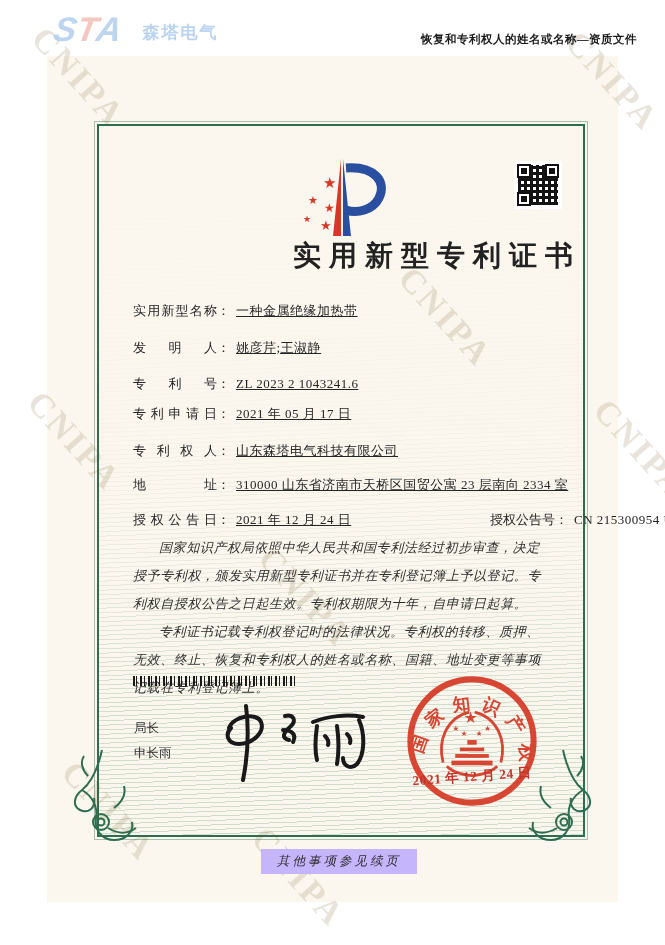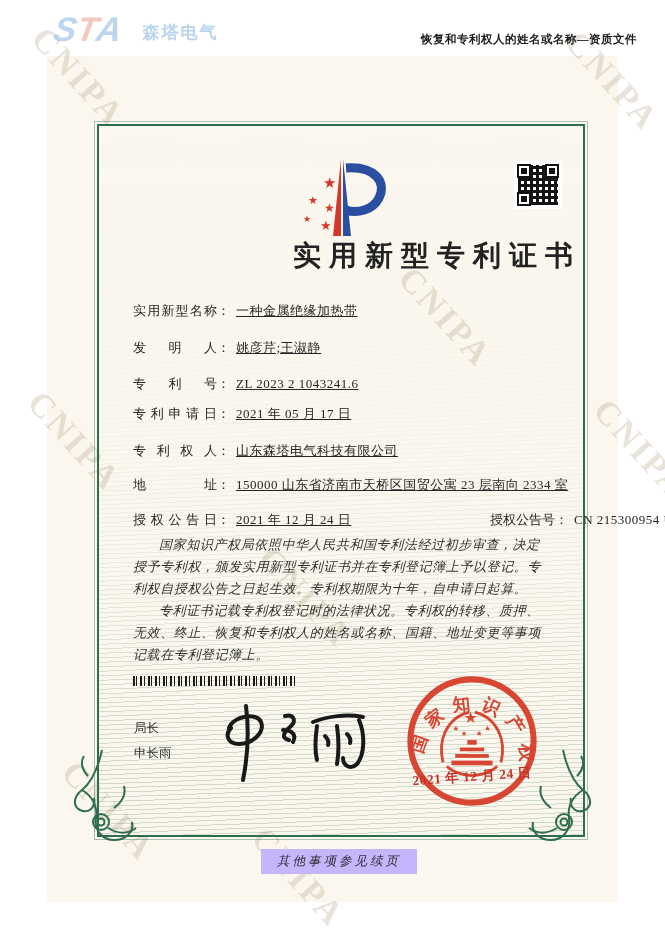--- a/index.html
+++ b/index.html
@@ -42,21 +42,21 @@
   .qr .f::after{content:"";position:absolute;inset:2px;background:#111;}
   .qr .f1{left:3px;top:3px;} .qr .f2{right:3px;top:3px;} .qr .f3{left:3px;bottom:3px;}
   .cert-title{position:absolute;left:97px;top:237px;width:484px;z-index:5;text-align:right;
       font-size:28px;font-weight:700;color:#222;letter-spacing:8px;text-indent:8px;}
   .row{position:absolute;left:133px;z-index:5;font-size:13px;color:#262626;white-space:nowrap;text-decoration:underline;}
   .row .label{display:inline-block;width:84px;text-align:justify;text-align-last:justify;}
   .row .colon{display:inline-block;margin-right:6px;}
   .row .value{letter-spacing:.5px;}
   .grant-right{position:absolute;left:357px;top:0;}
   .paras{position:absolute;left:133px;top:534px;width:414px;z-index:5;font-size:13px;
-         line-height:22px;color:#30302e;font-style:italic;letter-spacing:.6px;}
+         line-height:28px;color:#30302e;font-style:italic;letter-spacing:.6px;}
   .paras p{margin:0;text-indent:2em;}
   .barcode{position:absolute;left:133px;top:676px;width:163px;height:10px;z-index:5;
      background:repeating-linear-gradient(90deg,#1b1b1b 0 2px,transparent 2px 3px,
        #1b1b1b 3px 4px,transparent 4px 7px,#1b1b1b 7px 9px,transparent 9px 11px,
        #1b1b1b 11px 12px,transparent 12px 15px);}
   .signer{position:absolute;left:134px;z-index:5;font-size:12.5px;color:#2f2f2f;
           font-family:"Liberation Sans","DejaVu Sans",sans-serif;}
   .signer.t{top:720px;} .signer.n{top:745px;}
   .signature{position:absolute;left:213px;top:700px;z-index:6;}
   .seal{position:absolute;left:402px;top:671px;z-index:6;opacity:.93;}
@@ -150,21 +150,21 @@
   <div class="row" style="top:375px;">
     <span class="label">专利号</span><span class="colon">：</span><span class="value">ZL 2023 2 1043241.6</span>
   </div>
   <div class="row" style="top:405px;">
     <span class="label">专利申请日</span><span class="colon">：</span><span class="value">2021 年 05 月 17 日</span>
   </div>
   <div class="row" style="top:442px;">
     <span class="label">专利权人</span><span class="colon">：</span><span class="value">山东森塔电气科技有限公司</span>
   </div>
   <div class="row" style="top:476px;">
-    <span class="label">地址</span><span class="colon">：</span><span class="value">150000 山东省济南市天桥区国贸公寓 23 层南向 2334 室</span>
+    <span class="label">地址</span><span class="colon">：</span><span class="value">310000 山东省济南市天桥区国贸公寓 23 层南向 2334 室</span>
   </div>
 
   <div class="row" style="top:511px;width:414px;">
     <span class="label">授权公告日</span><span class="colon">：</span><span class="value">2021 年 12 月 24 日</span>
     <span class="grant-right">
       <span>授权公告号</span><span class="colon">：</span><span class="value">CN 215300954 U</span>
     </span>
   </div>
 
   <div class="paras">

